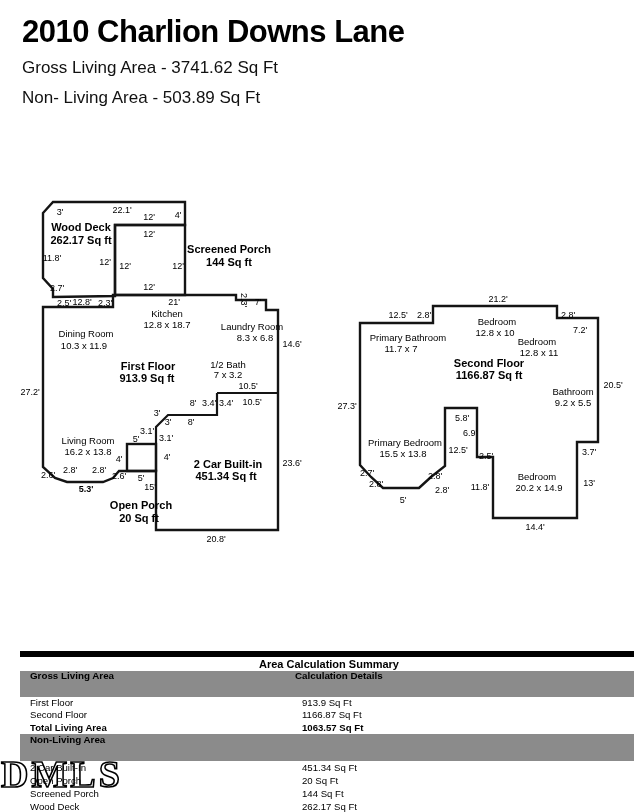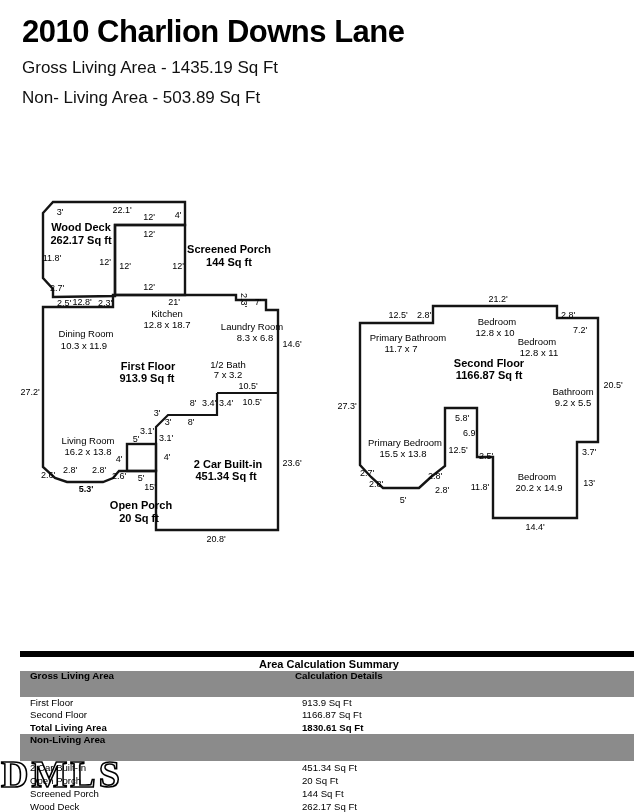--- a/index.html
+++ b/index.html
@@ -42,21 +42,21 @@
     font-size:38px;letter-spacing:3px;
     color:transparent;-webkit-text-stroke:1.6px #000;
     pointer-events:none;
   }
 </style>
 </head>
 <body>
 
 <div class="hdr">
   <h1>2010 Charlion Downs Lane</h1>
-  <div class="sub">Gross Living Area - 1435.19 Sq Ft</div>
+  <div class="sub">Gross Living Area - 3741.62 Sq Ft</div>
   <div class="sub2">Non- Living Area - 503.89 Sq Ft</div>
 </div>
 
 <svg class="plans" viewBox="0 0 634 812">
 
   <path class="outline" d="M43,213 L53,202 L185,202 L185,225 L115,225 L115,296 L53,297 L53,289 L43,278 Z"></path>
 
   <rect class="outline" x="115" y="225" width="70" height="70" fill="none"></rect>
 
   <path class="outline" d="M43,307 L113,307 L113,295 L236,295 L236,300 L266,300 L266,310 L278,310 L278,530 L156,530 L156,471 L119,471 L113,478 L103,482 L67,482 L55,478 L43,467 Z"></path>
@@ -171,21 +171,21 @@
     </g>
 </svg>
 
 <div class="calc">
   <div class="bar-black"></div>
   <div class="t-title">Area Calculation Summary</div>
   <div id="calc-rows">
       <div class="t-gray"><span>Gross Living Area</span><span class="val" style="position: absolute; left: 275px; top: 0px;">Calculation Details</span></div>
       <div class="t-row"><span>First Floor</span><span class="val">913.9 Sq Ft</span></div>
       <div class="t-row"><span>Second Floor</span><span class="val">1166.87 Sq Ft</span></div>
-      <div class="t-row bold"><span>Total Living Area</span><span class="val">1830.61 Sq Ft</span></div>
+      <div class="t-row bold"><span>Total Living Area</span><span class="val">1063.57 Sq Ft</span></div>
       <div class="t-gray tall"><span>Non-Living Area</span></div>
       <div class="t-row h13"><span>2 Car Built-In</span><span class="val">451.34 Sq Ft</span></div>
       <div class="t-row h13"><span>Open Porch</span><span class="val">20 Sq Ft</span></div>
       <div class="t-row h13"><span>Screened Porch</span><span class="val">144 Sq Ft</span></div>
       <div class="t-row h13"><span>Wood Deck</span><span class="val">262.17 Sq Ft</span></div>
       <div class="t-row h13 bold"><span>Total Non- Living Area</span><span class="val">877.51 Sq Ft</span></div>
     </div>
   <div class="bar-black"></div>
 </div>
 

